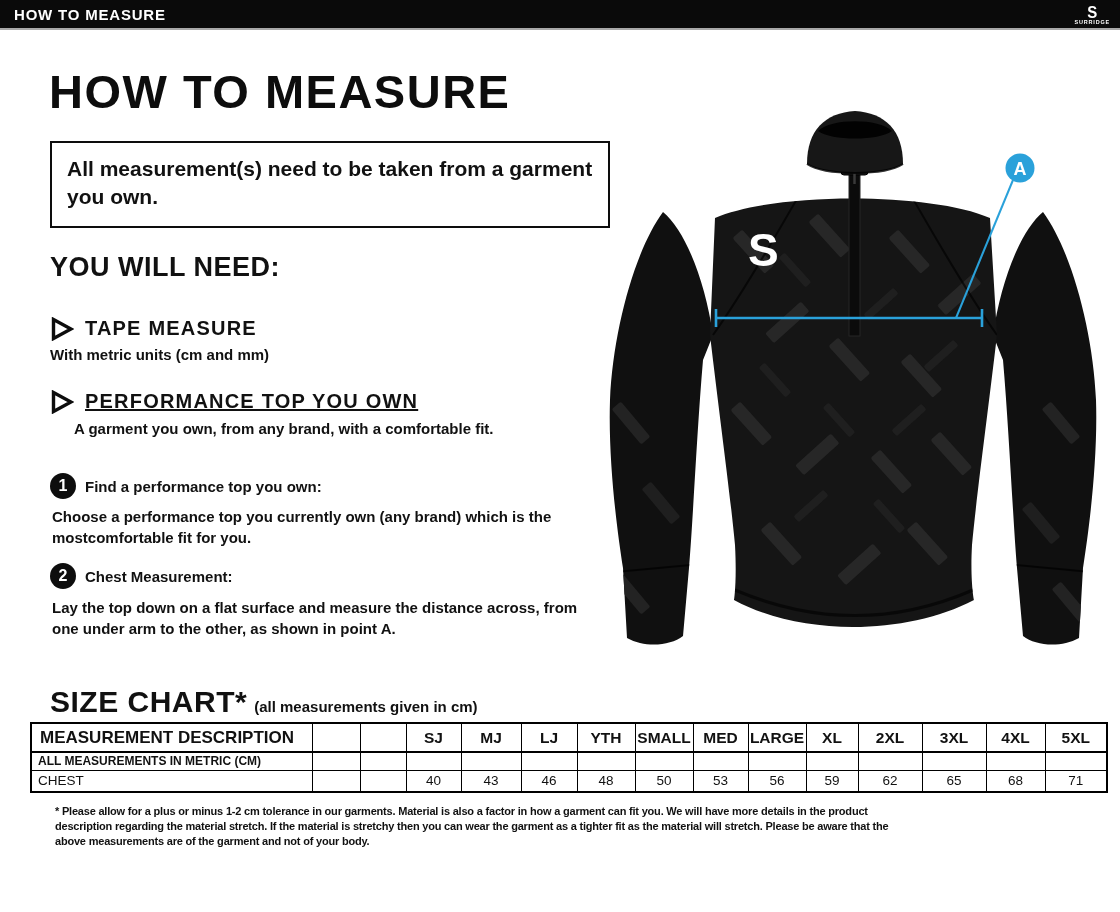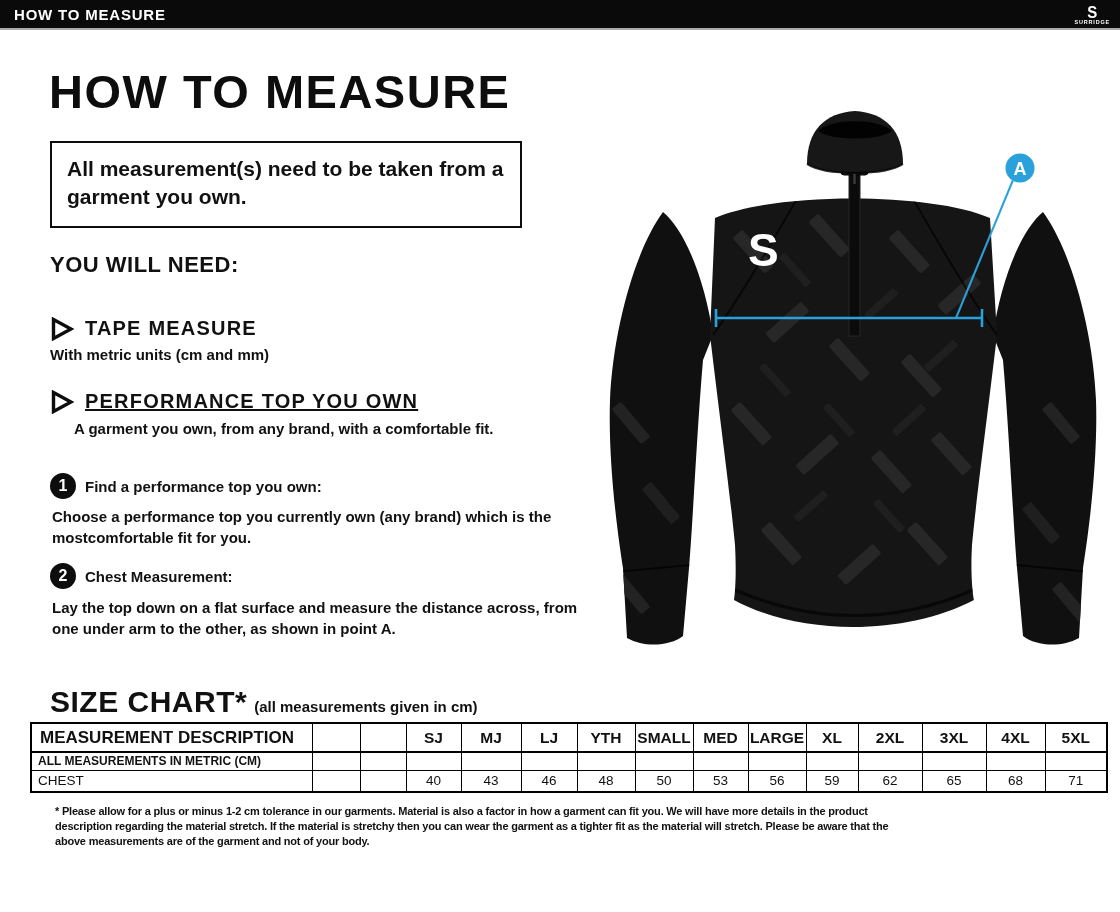--- a/index.html
+++ b/index.html
@@ -20,27 +20,27 @@
   .brand { display:flex; flex-direction:column; align-items:center; line-height:1; margin-top:1px; }
   .brand-mark { color:#fff; font-weight:bold; font-size:15px; transform:scaleY(1.15); }
   .brand-name { color:#fff; font-size:5.5px; font-weight:bold; letter-spacing:.8px; margin-top:1px; }
 
   
   .h1 {
     position:absolute; left:49px; top:64px;
     font-size:47px; font-weight:bold; letter-spacing:1.5px; color:#0d0d0d;
   }
   .notice-box {
-    position:absolute; left:50px; top:141px; width:472px;
+    position:absolute; left:50px; top:141px; width:560px;
     border:2.5px solid #0d0d0d; padding:12px 15px 14px 15px;
     font-size:21px; font-weight:bold; line-height:1.35;
   }
   .need-heading {
     position:absolute; left:50px; top:252px;
-    font-size:22px; font-weight:bold; letter-spacing:.5px;
+    font-size:27px; font-weight:bold; letter-spacing:.5px;
   }
   .need-item { position:absolute; left:50px; display:flex; align-items:flex-start; gap:11px; }
   .need-item-1 { top:317px; }
   .need-item-2 { top:390px;text-decoration:underline; }
   .need-title { font-size:20px; font-weight:bold; letter-spacing:1.2px; }
   .need-sub { position:absolute; left:50px; font-size:15px; font-weight:bold; }
   .need-sub-1 { top:346px; }
   .need-sub-2 { top:420px;margin-left:24px; }
   .tri-icon { width:24px; height:24px; flex:0 0 auto; }
 

